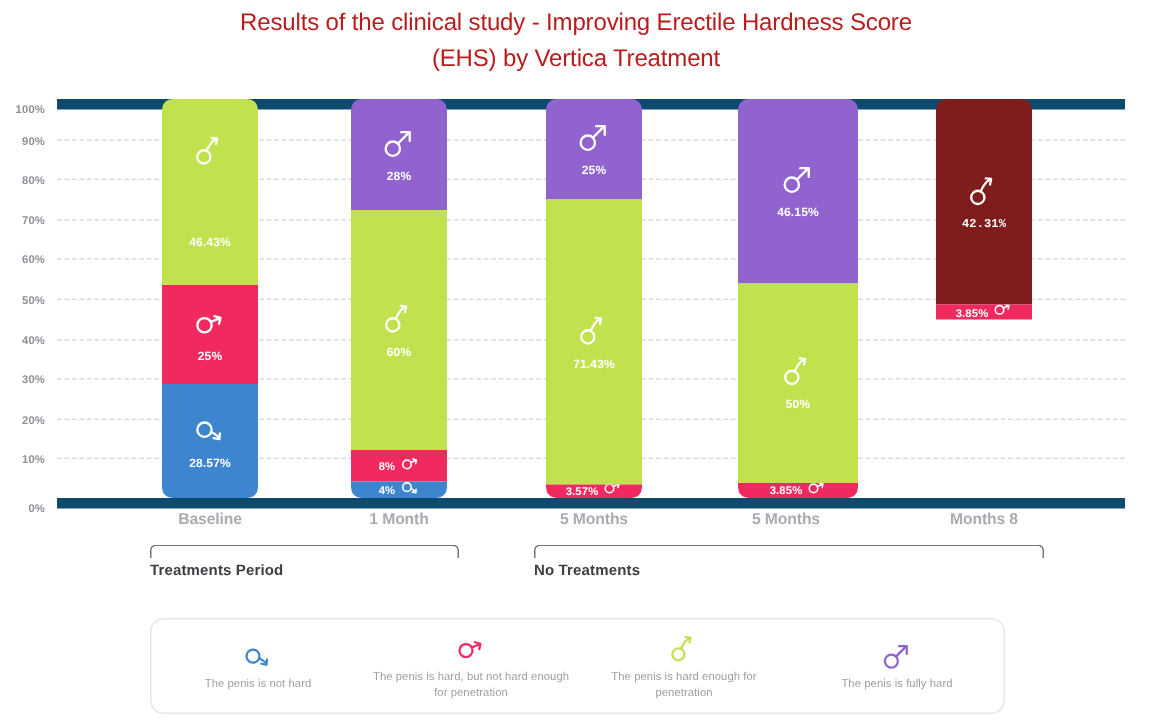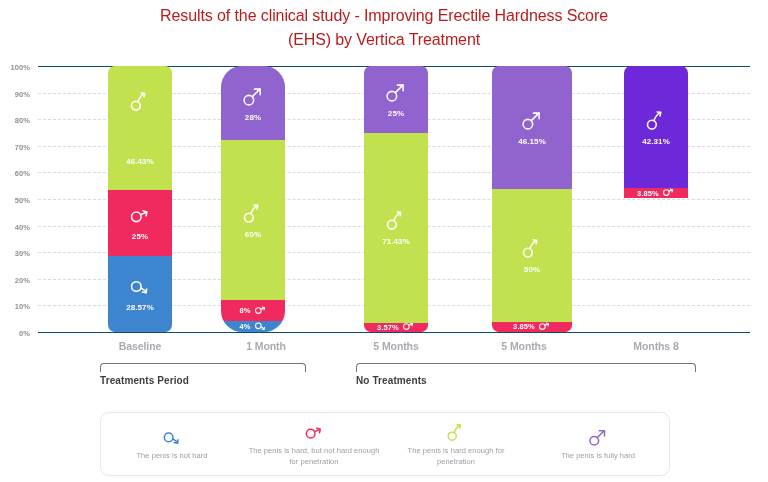--- a/index.html
+++ b/index.html
@@ -24,21 +24,21 @@
   .plot {
     position: absolute;
     left: 38px; top: 66px;
     width: 712px; height: 266px;
   }
   .gridline {
     position: absolute; left: 0; width: 712px;
     border-top: 1px dashed #d8dadd;
     height: 0;
   }
-  .gridline.solid { border-top: 1px solid #0c4a6e; }
+  .gridline.solid { border-top: 7px solid #0c4a6e; }
   .ytick {
     position: absolute; right: 100%; margin-right: 8px;
     transform: translateY(-50%);
     font-size: 7.5px; font-weight: 700; color: #8d9096;
     white-space: nowrap;
     letter-spacing: 0.1px;
   }
 
   
   .bars { position: absolute; left: 0; top: 0; width: 712px; height: 266px; }
@@ -180,21 +180,21 @@
           </div>
           <div class="seg" title="The penis is not hard: 28.57%" style="height: 75.9962px; background: rgb(61, 133, 207);">
             <span class="seg-icon"><svg width="22" height="22" viewBox="0 0 24 24" fill="none" stroke="#ffffff" stroke-width="1.7" stroke-linecap="round" stroke-linejoin="round">
                 <circle cx="8" cy="12.5" r="5.2"></circle>
                 <path d="M12.8 14.2 C 15.6 15.6, 17.4 16.6, 18.4 18.4"></path>
                 <polyline points="14.6,18.6 18.8,19.4 19.2,15.2"></polyline>
               </svg></span>
             <span class="seg-val">28.57%</span>
           </div>
         </div>
-        <div class="bar" style="left: 183px; width: 64px; height: 266px; border-radius: 21px;">
+        <div class="bar" style="left: 196px; width: 64px; height: 266px;">
           <div class="seg" title="The penis is fully hard: 28%" style="height: 74.48px; background: rgb(144, 99, 206);">
             <span class="seg-icon"><svg width="22" height="22" viewBox="0 0 24 24" fill="none" stroke="#ffffff" stroke-width="1.7" stroke-linecap="round" stroke-linejoin="round">
                 <circle cx="7.5" cy="16.5" r="5.2"></circle>
                 <line x1="11.3" y1="12.7" x2="19.5" y2="4.5"></line>
                 <polyline points="13.6,4.5 19.8,4.5 19.8,10.7"></polyline>
               </svg></span>
             <span class="seg-val">28%</span>
           </div>
           <div class="seg" title="The penis is hard enough for penetration: 60%" style="height: 159.6px; background: rgb(194, 225, 79);">
             <span class="seg-icon"><svg width="22" height="22" viewBox="0 0 24 24" fill="none" stroke="#ffffff" stroke-width="1.7" stroke-linecap="round" stroke-linejoin="round">
@@ -267,21 +267,21 @@
           <div class="seg inline" title="The penis is hard, but not hard enough for penetration: 3.85%" style="height: 10.241px; background: rgb(240, 41, 94);">
             <span class="seg-val">3.85%</span>
             <span class="seg-icon"><svg width="13" height="13" viewBox="0 0 24 24" fill="none" stroke="#ffffff" stroke-width="2" stroke-linecap="round" stroke-linejoin="round">
                 <circle cx="8" cy="14" r="5.2"></circle>
                 <line x1="12.6" y1="11.6" x2="19" y2="9"></line>
                 <polyline points="15.2,7.4 19.6,8.6 18.6,12.9"></polyline>
               </svg></span>
           </div>
         </div>
         <div class="bar" style="left: 586px; width: 64px; height: 266px;">
-          <div class="seg" title="The penis is hard enough for penetration: 42.31%" style="height: 122px; background: #6d28d9;">
+          <div class="seg" title="The penis is hard enough for penetration: 42.31%" style="height: 137px; background: #7f1d1d; font-family: Liberation Mono, monospace;">
             <span class="seg-icon"><svg width="22" height="22" viewBox="0 0 24 24" fill="none" stroke="#ffffff" stroke-width="1.7" stroke-linecap="round" stroke-linejoin="round">
                 <circle cx="7.5" cy="17" r="4.8"></circle>
                 <path d="M9.6 12.6 C 11.6 8.2, 13.2 5.4, 16.2 4.2"></path>
                 <polyline points="13.3,3.2 17.2,3.6 16.4,7.6"></polyline>
               </svg></span>
             <span class="seg-val">42.31%</span>
           </div>
           <div class="seg inline" title="The penis is hard, but not hard enough for penetration: 3.85%" style="height: 10.241px; background: rgb(240, 41, 94);">
             <span class="seg-val">3.85%</span>
             <span class="seg-icon"><svg width="13" height="13" viewBox="0 0 24 24" fill="none" stroke="#ffffff" stroke-width="2" stroke-linecap="round" stroke-linejoin="round">

